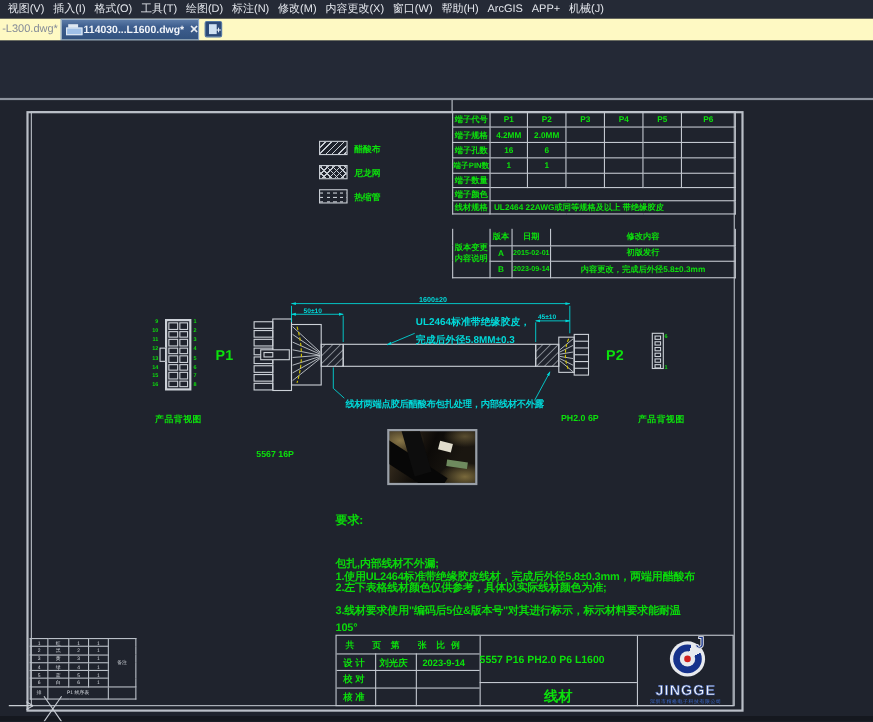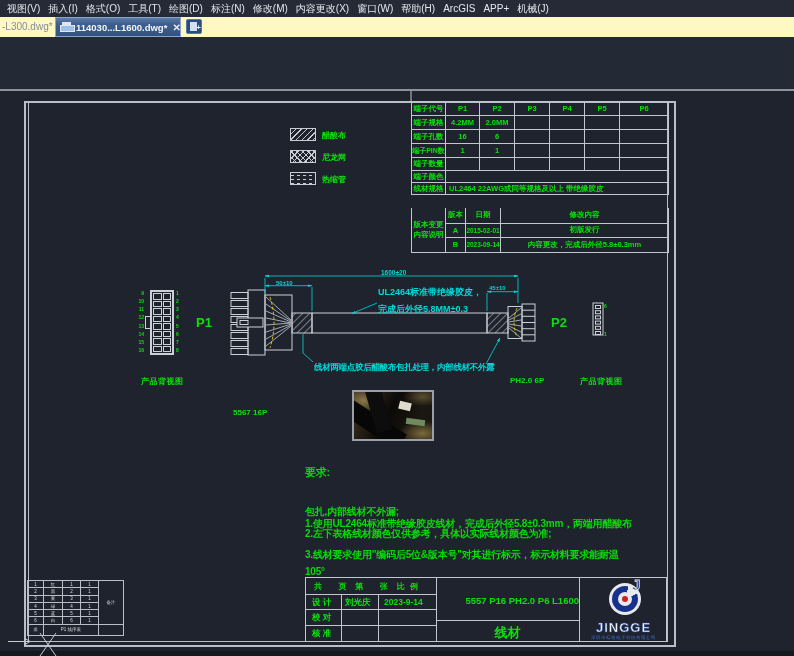--- a/index.html
+++ b/index.html
@@ -415,21 +415,21 @@
   <div class="tb-line" style="left:0; top:47px; width:130px; height:1px;"></div>
   <div class="tb-line" style="left:35px; top:16px; width:1px; height:48px;"></div>
   <div class="tb-line" style="left:72px; top:16px; width:1px; height:48px;"></div>
   <div class="tb-line" style="left:130px; top:42px; width:143px; height:1px;"></div>
   <div class="tb-text" style="left:8px; top:3px; font-size:8px; letter-spacing:1.5px;">共    页  第    张  比 例</div>
   <div class="tb-text" style="left:6px; top:19px; font-size:8.5px;">设 计</div>
   <div class="tb-text" style="left:39px; top:19px; font-size:8.5px;font-family:Liberation Mono, monospace;">刘光庆</div>
   <div class="tb-text" style="left:78px; top:19px; font-size:8.5px;">2023-9-14</div>
   <div class="tb-text" style="left:6px; top:34px; font-size:8.5px;">校 对</div>
   <div class="tb-text" style="left:6px; top:50px; font-size:8.5px;">核 准</div>
-  <div class="tb-text" style="left:130px; top:17px; width:143px; text-align:right; font-size:9.5px;">5557 P16 PH2.0 P6 L1600</div>
+  <div class="tb-text" style="left:130px; top:17px; width:143px; text-align:left; font-size:9.5px;">5557 P16 PH2.0 P6 L1600</div>
   <div class="tb-text" style="left:130px; top:46px; width:143px; text-align:center; font-size:13px;">线材</div>
   <div id="logo-emblem">
     <div class="ring1"></div>
       <div class="ring2"></div>
       <div class="ring3"></div>
       <div class="ring4"></div>
     <div class="logo-j">J</div>
   </div>
   <div id="logo-text">JINGGE</div>
   <div id="logo-tagline">深圳市精格电子科技有限公司</div>

